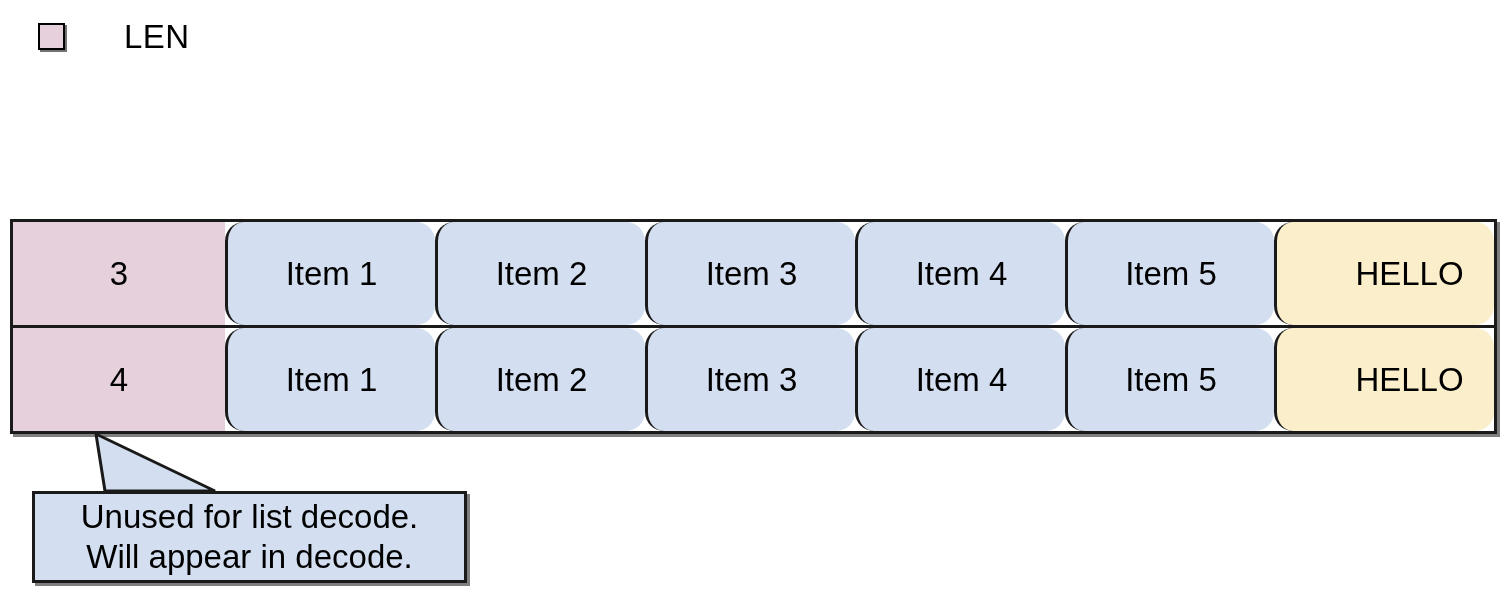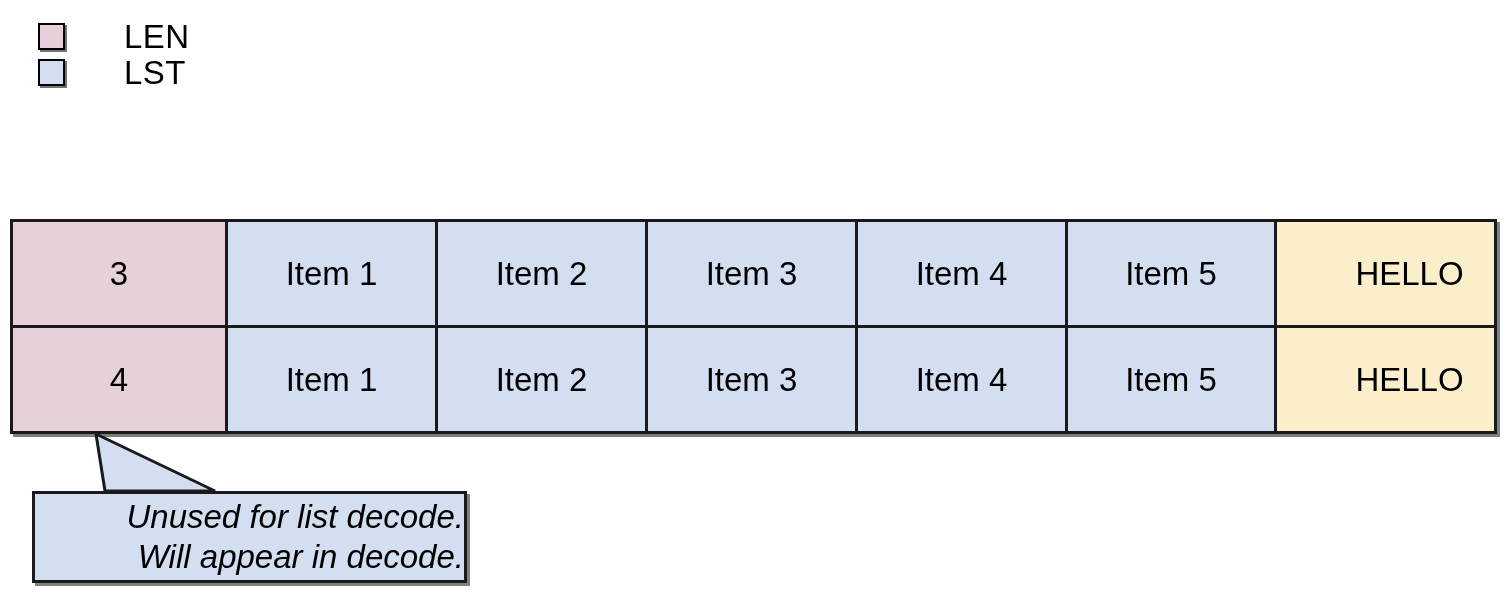--- a/index.html
+++ b/index.html
@@ -71,20 +71,21 @@
     align-items: center;
     justify-content: center;
     box-sizing: border-box;
     font-size: 33px;
     line-height: 33px;
     overflow: hidden;
     white-space: nowrap;
   }
   .tcell + .tcell {
     border-left: 3px solid #1a1a1a;
+    border-radius: 19px;
   }
   .c-len { flex: 0 0 212px; }
   .c-lst { flex: 0 0 210px; }
   .c-lst-a { flex: 0 0 209px; }
   .c-fld { flex: 1 1 auto; padding-left: 48px; }
 
   
   #callout-tail {
     position: absolute;
     left: 0;
@@ -97,43 +98,38 @@
     position: absolute;
     left: 32px;
     top: 491px;
     width: 435px;
     height: 92px;
     box-sizing: border-box;
     border: 3px solid #1a1a1a;
     box-shadow: 3px 3px 0 rgba(0,0,0,0.5);
     display: flex;
     flex-direction: column;
-    align-items: flex-end;
+    align-items: center;
     justify-content: center;
-    font-style: italic;
   }
   .callout-line {
     font-size: 33px;
     line-height: 40px;
     white-space: nowrap;
   }
 </style>
 </head>
 <body>
 
 <div id="page" style="background: rgb(255, 255, 255);">
 
   <div id="legend">
     <div class="legend-row">
       <span class="legend-swatch" style="background: rgb(230, 208, 219);"></span>
       <span class="legend-label">LEN</span>
-    </div>
-    <div class="legend-row">
-      <span class="legend-swatch" style="background: rgb(211, 223, 240);"></span>
-      <span class="legend-label">LST</span>
     </div>
   </div>
 
   <div id="table">
 
     <div class="trow">
       <div class="tcell c-len" style="background: rgb(230, 208, 219); color: rgb(0, 0, 0);">3</div>
       <div class="tcell c-lst" style="background: rgb(211, 223, 240); color: rgb(0, 0, 0);">Item 1</div>
       <div class="tcell c-lst" style="background: rgb(211, 223, 240); color: rgb(0, 0, 0);">Item 2</div>
       <div class="tcell c-lst" style="background: rgb(211, 223, 240); color: rgb(0, 0, 0);">Item 3</div>

